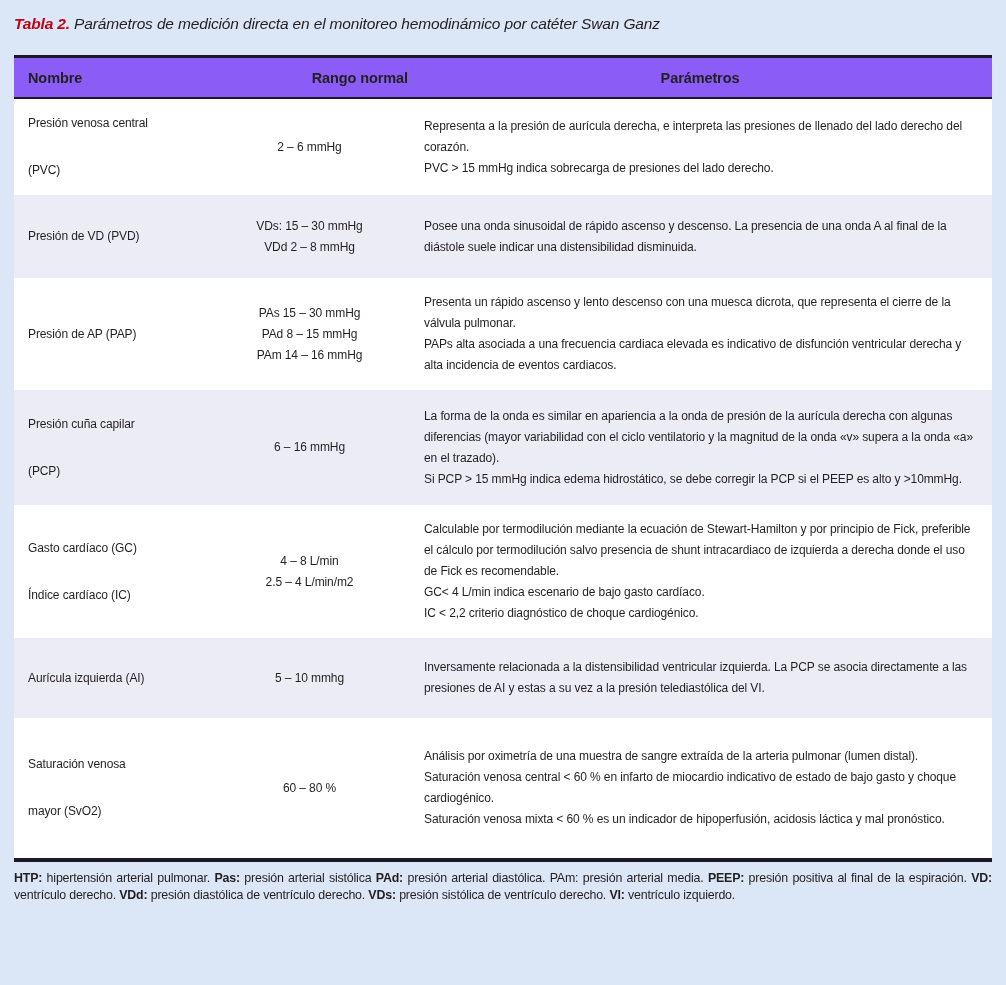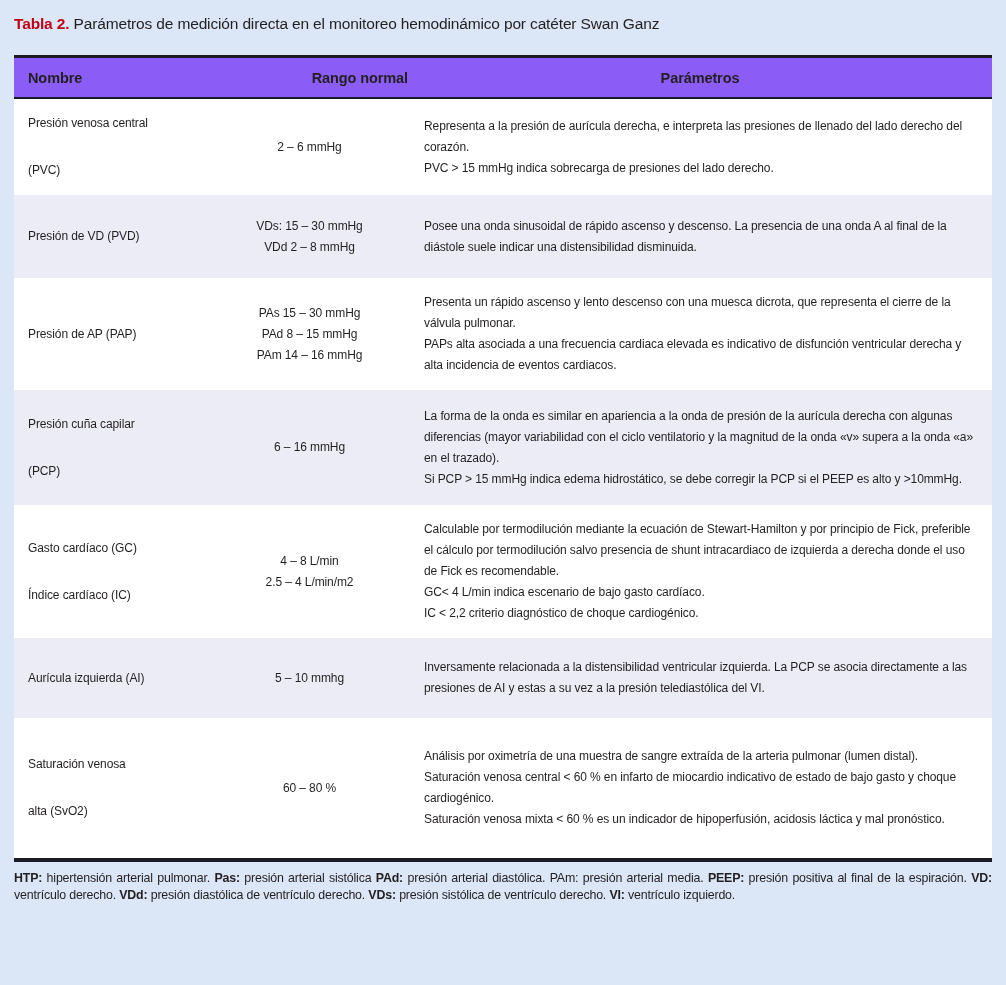--- a/index.html
+++ b/index.html
@@ -22,20 +22,21 @@
     box-sizing: border-box;
     background: #dbe6f6;
   }
 
   
   .caption-band {
     height: 55px;
     padding: 14px 14px 0 14px;
     box-sizing: border-box;
     background: #dbe6f6;
+    font-style: italic;
   }
   .caption-line {
     font-size: 15.5px;
     line-height: 20px;
     letter-spacing: -0.15px;
     white-space: nowrap;
   }
   .caption-label {
     color: #c00418;
     font-weight: bold;
@@ -217,21 +218,21 @@
             <td class="cell-range">
               <div class="range-line">5 – 10 mmhg</div>
             </td>
             <td class="cell-desc">
               <div class="desc-line">Inversamente relacionada a la distensibilidad ventricular izquierda. La PCP se asocia directamente a las presiones de AI y estas a su vez a la presión telediastólica del VI.</div>
             </td>
           </tr>
           <tr class="row-odd" style="height: 140px;">
             <td class="cell-name">
               <div class="name-line">Saturación venosa</div>
-              <div class="name-line">alta (SvO2)</div>
+              <div class="name-line">mayor (SvO2)</div>
             </td>
             <td class="cell-range">
               <div class="range-line">60 – 80 %</div>
             </td>
             <td class="cell-desc">
               <div class="desc-line">Análisis por oximetría de una muestra de sangre extraída de la arteria pulmonar (lumen distal).</div>
               <div class="desc-line">Saturación venosa central &lt; 60 % en infarto de miocardio indicativo de estado de bajo gasto y choque cardiogénico.</div>
               <div class="desc-line">Saturación venosa mixta &lt; 60 % es un indicador de hipoperfusión, acidosis láctica y mal pronóstico.</div>
             </td>
           </tr>

